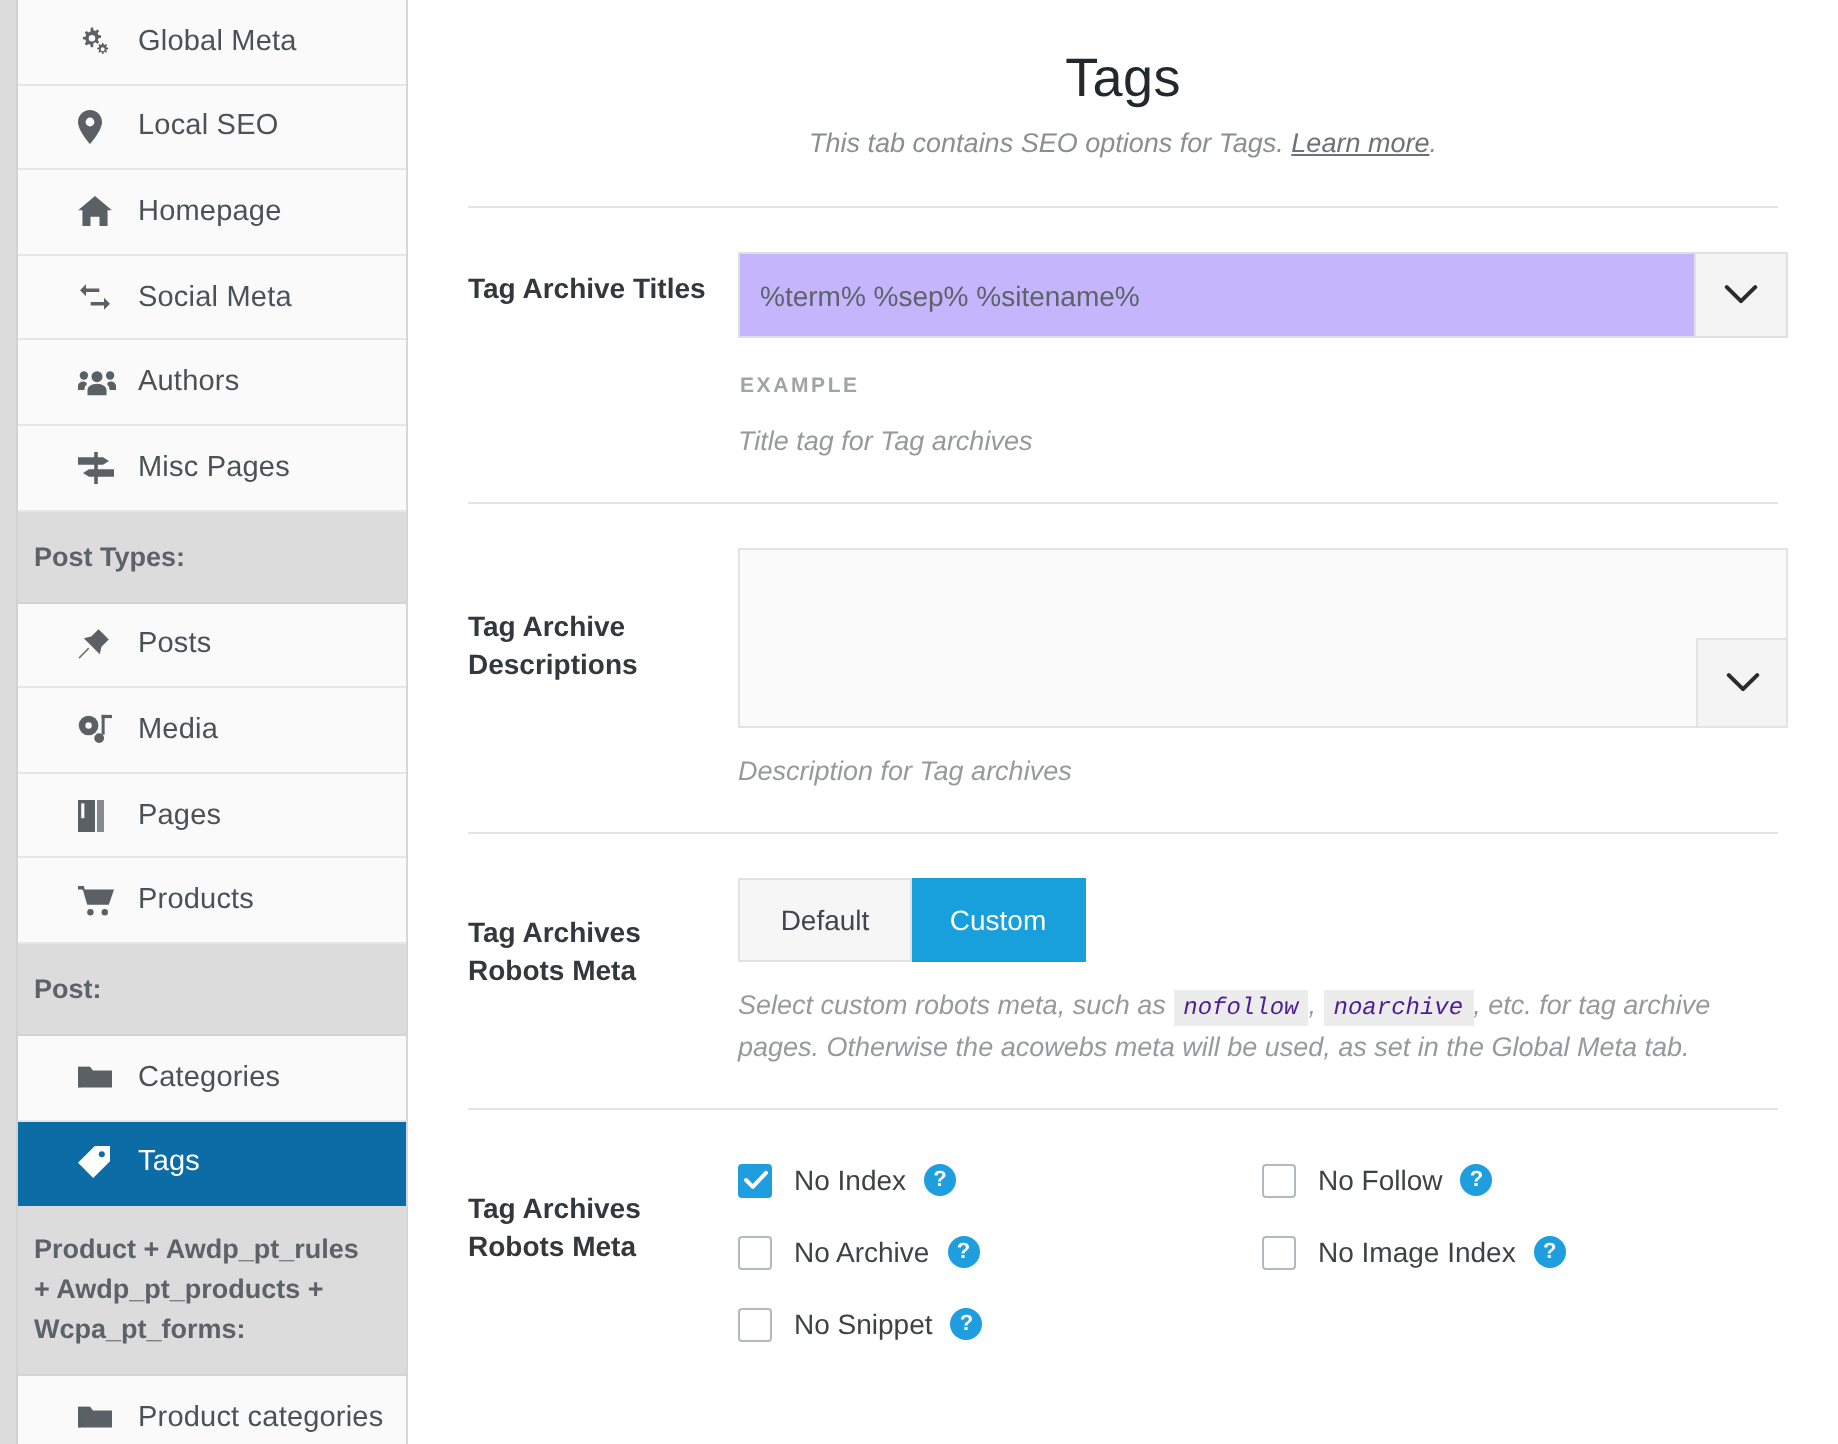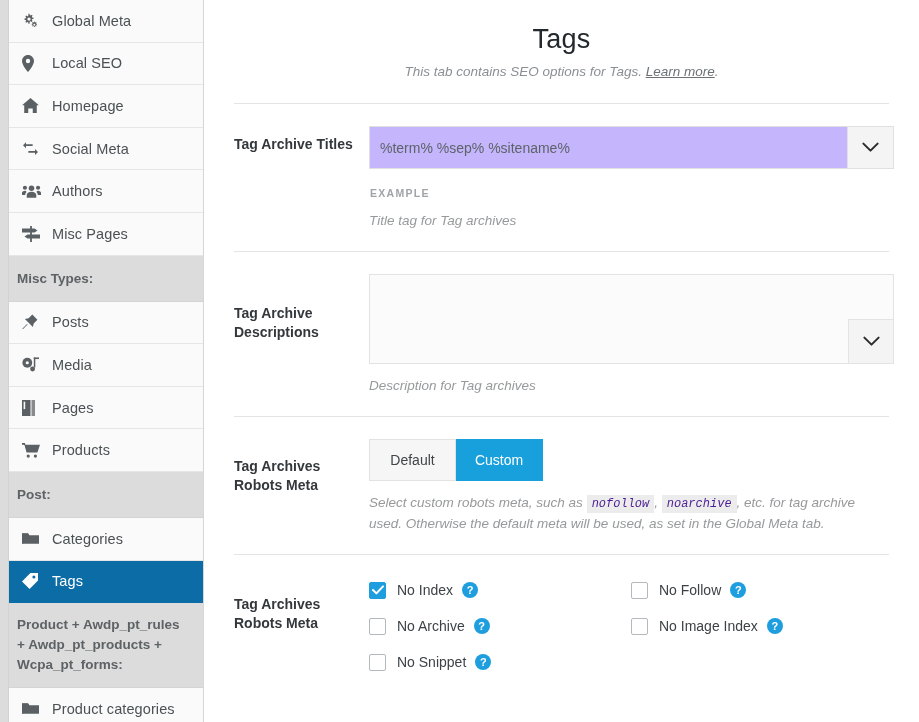--- a/index.html
+++ b/index.html
@@ -20,21 +20,21 @@
     overflow: hidden;
   }
   .side-gutter {
     position: absolute; left: 0; top: 0; width: 9px; height: 100%;
     background: #dcdcdc; border-right: 1px solid #d2d2d2;
     z-index: 2; pointer-events: none;
   }
   .nav-item {
     height: 42.6px;
     display: flex; align-items: center;
-    padding-left: 22px;
+    padding-left: 39px;
     background: #fafafa;
     border-bottom: 1px solid #e6e6e6;
     position: relative;
     color: #4b5154;
     font-size: 14.5px;
   }
   .nav-item .ico {
     width: 26px; flex: 0 0 26px;
     display: flex; align-items: center; justify-content: flex-start;
     color: #5a6064;
@@ -251,21 +251,21 @@
         <div class="nav-item">
           <span class="ico">
             <svg width="18" height="16" viewBox="0 0 18 16" fill="currentColor">
               <rect x="8.1" y="0" width="1.8" height="16"></rect>
               <path d="M0 2.6h12.5l3 1.9-3 1.9H0V2.6z"></path>
               <path d="M18 8.6H5.5l-3 1.9 3 1.9H18V8.6z"></path>
             </svg>
           </span>
           <span class="lbl">Misc Pages</span>
         </div>
-        <div class="nav-group"><span>Misc Types:</span></div>
+        <div class="nav-group"><span>Post Types:</span></div>
         <div class="nav-item">
           <span class="ico">
             <svg width="16" height="16" viewBox="0 0 16 16" fill="currentColor">
               <path d="M10.3.6 6.6 4.3 2.9 5.1l8 8 .8-3.7L15.4 5.7 10.3.6z"></path>
               <path d="M.8 15.2 5.6 10.4 5.1 9.9 .3 14.7z"></path>
             </svg>
           </span>
           <span class="lbl">Posts</span>
         </div>
         <div class="nav-item">
@@ -388,21 +388,21 @@
     <div class="rule"></div>
 
     <div class="row">
       <div class="row-inner">
         <div class="row-label chk">Tag Archives Robots Meta</div>
         <div class="row-field">
           <div class="toggle-group">
             <div class="tg-btn">Default</div>
             <div class="tg-btn on">Custom</div>
           </div>
-          <div class="help-text narrow"><span>Select custom robots meta, such as</span> <code class="inline">nofollow</code><span>,</span> <code class="inline">noarchive</code><span>, etc. for tag archive used. Otherwise the default meta will be used, as set in the Global Meta tab.</span></div>
+          <div class="help-text narrow"><span>Select custom robots meta, such as</span> <code class="inline">nofollow</code><span>,</span> <code class="inline">noarchive</code><span>, etc. for tag archive pages. Otherwise the acowebs meta will be used, as set in the Global Meta tab.</span></div>
         </div>
       </div>
     </div>
 
     <div class="rule"></div>
 
     <div class="row">
       <div class="row-inner">
         <div class="row-label chk">Tag Archives Robots Meta</div>
         <div class="row-field">

